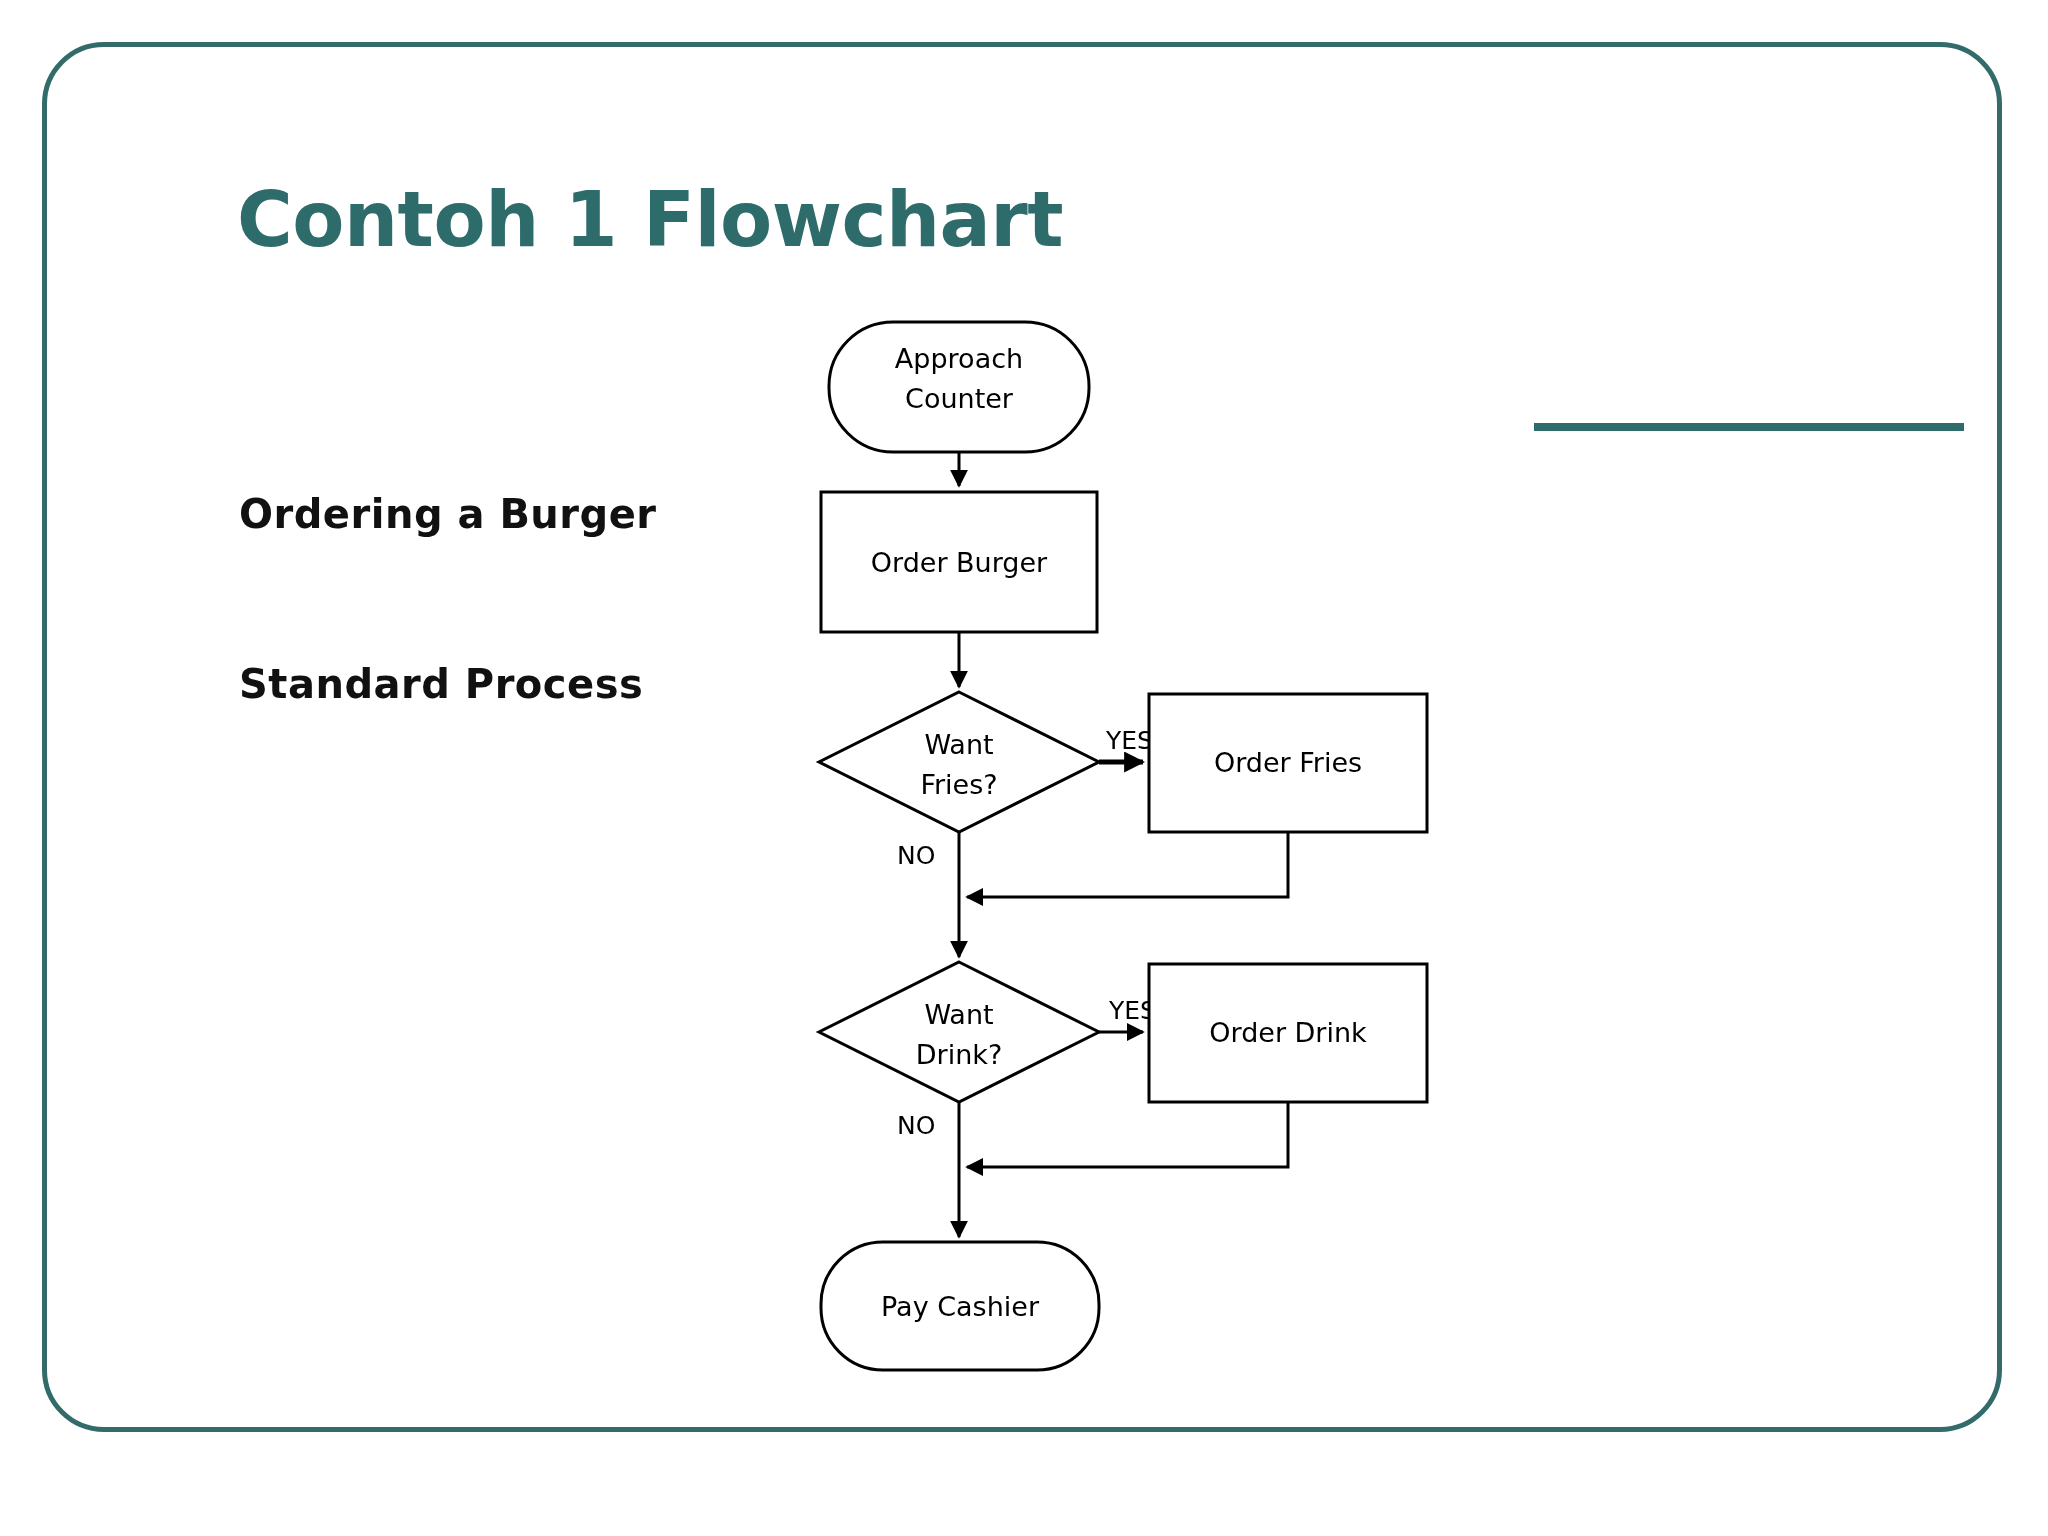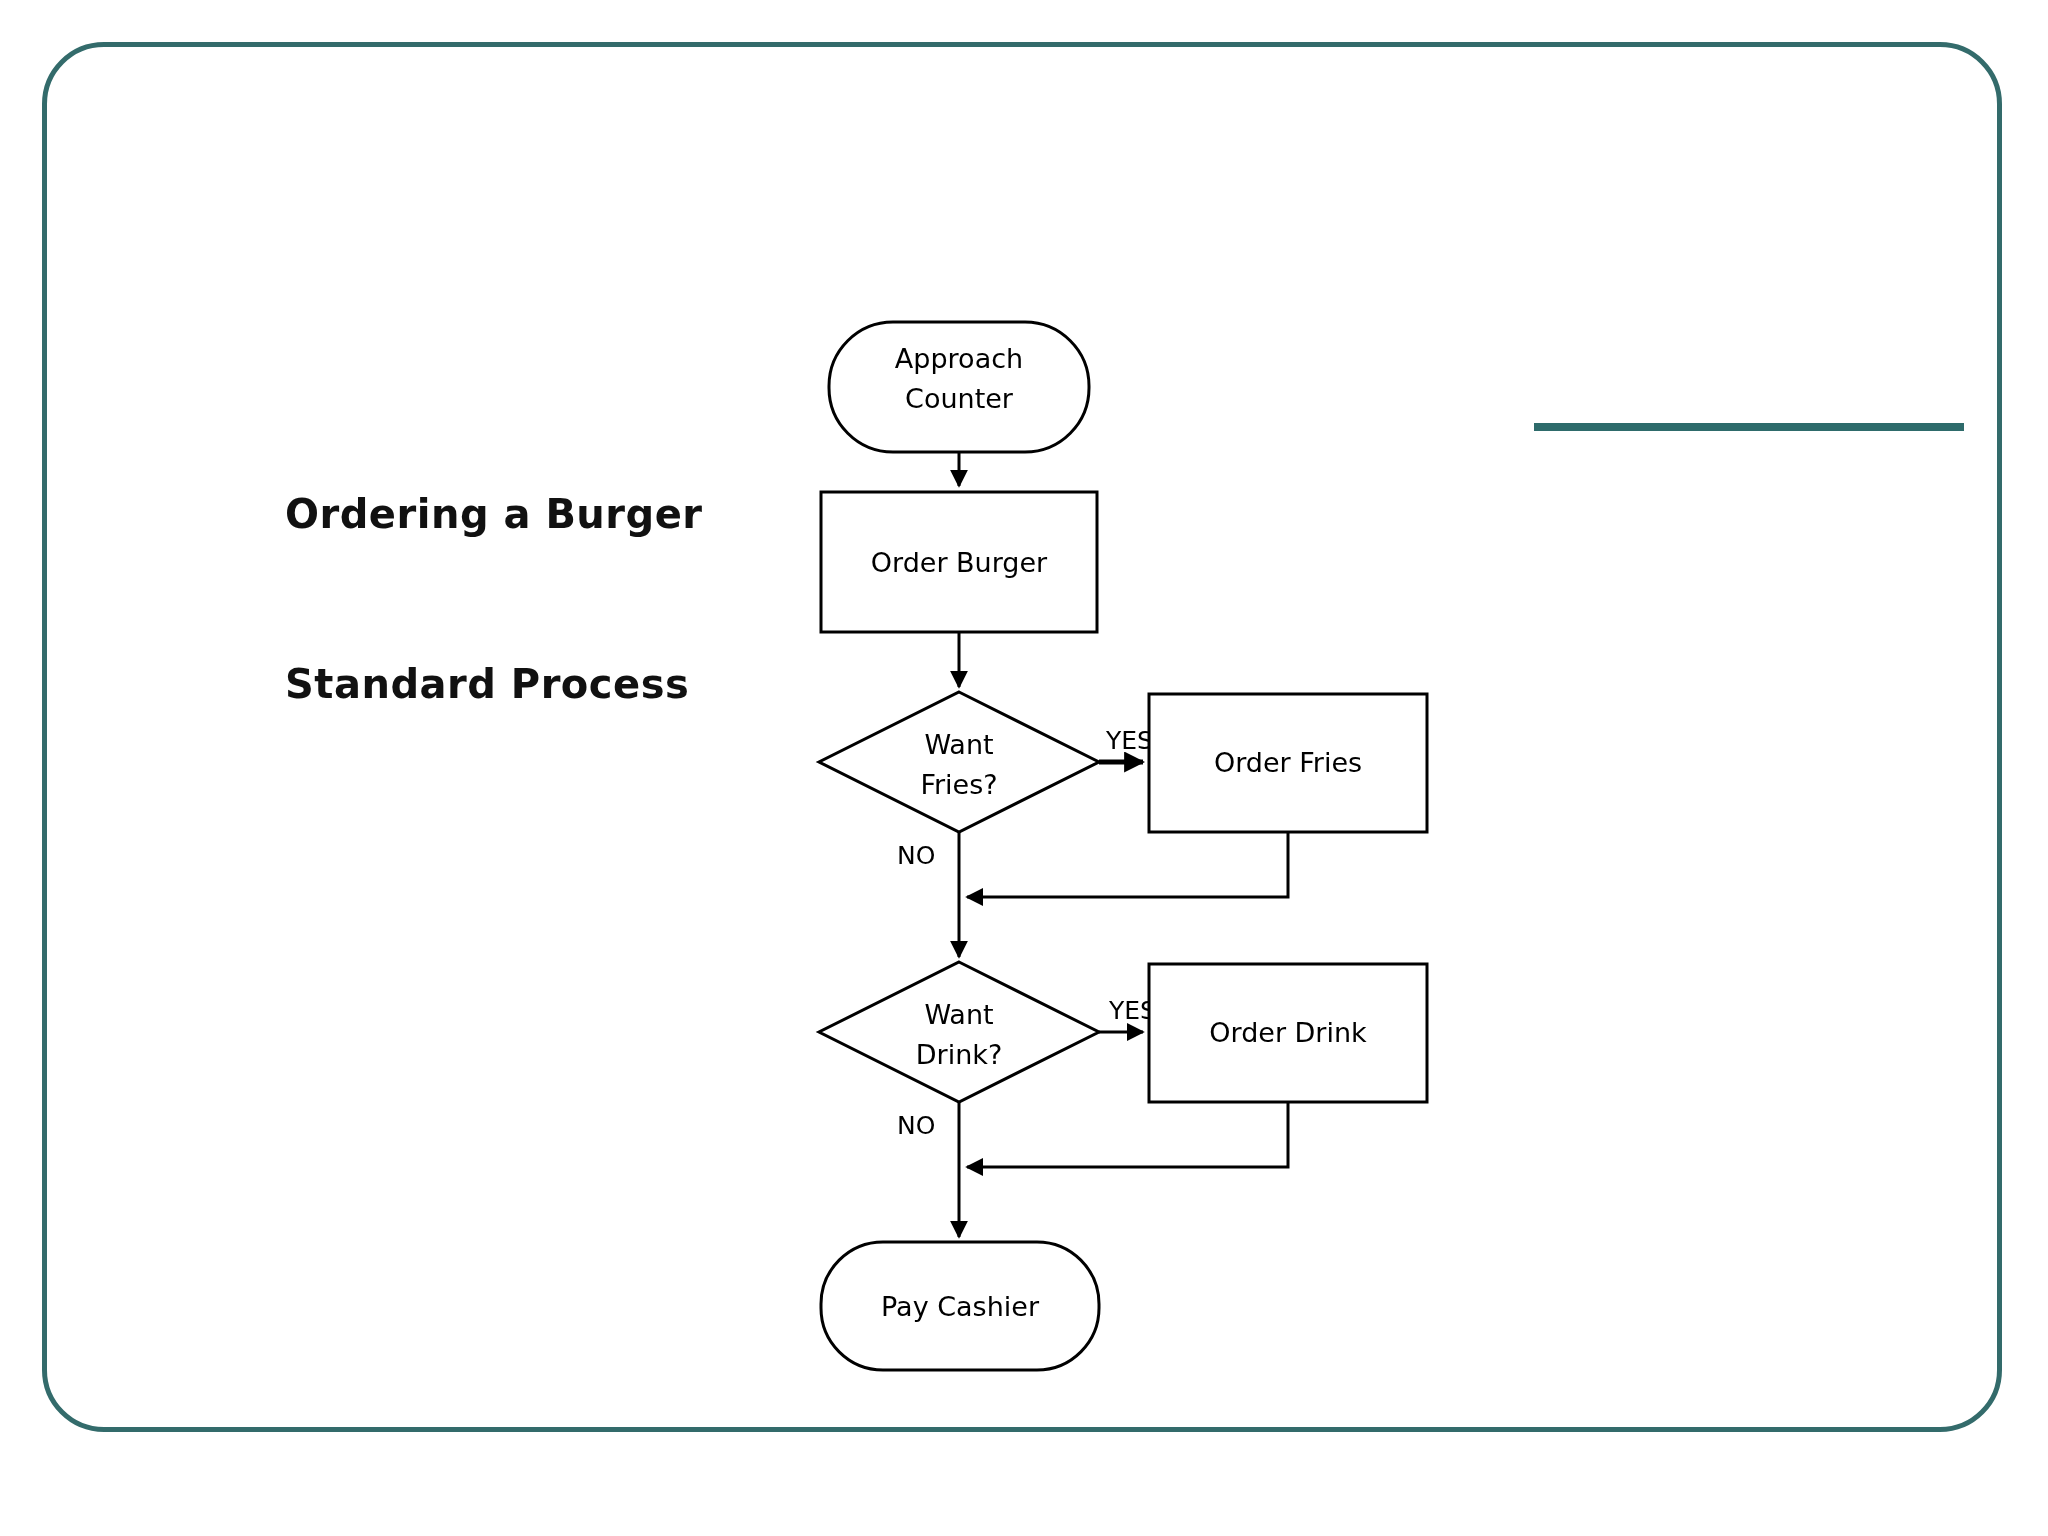--- a/index.html
+++ b/index.html
@@ -57,21 +57,21 @@
     left: 192px;
     top: 325px;
     font-family: "DejaVu Sans", sans-serif;
     font-weight: bold;
     font-size: 40px;
     line-height: 1.42;
     color: #111111;
     letter-spacing: 0.5px;
     white-space: pre;
   }
-  #caption-block div { white-space: nowrap; margin-left: 46px; }
+  #caption-block div { white-space: nowrap; }
 
   
   #flowchart {
     position: absolute;
     left: 732px;
     top: 265px;
     width: 700px;
     height: 1120px;
   }
   #flowchart svg { display: block; }
@@ -100,20 +100,21 @@
     stroke: #000000;
     stroke-width: 5;
     fill: none;
   }
 </style>
 </head>
 <body>
 
 <div id="slide-frame">
 
+  <div id="page-title">Contoh 1 Flowchart</div>
 
   <div id="accent-rule"></div>
 
   <div id="caption-block">
     <div>Ordering a Burger</div>
     <div>Standard Process</div>
   </div>
 
   <div id="flowchart">
     <svg width="700" height="1120" viewBox="0 0 700 1120" xmlns="http://www.w3.org/2000/svg">

